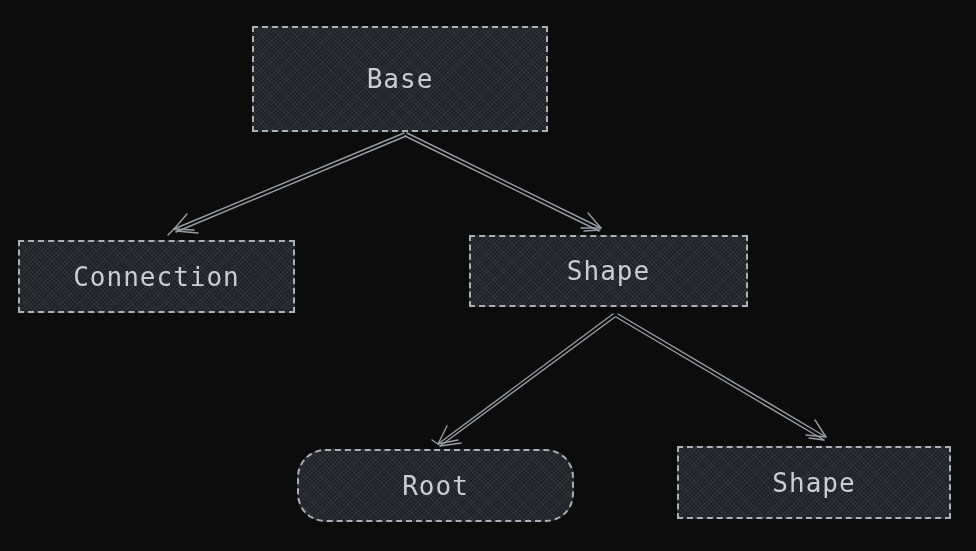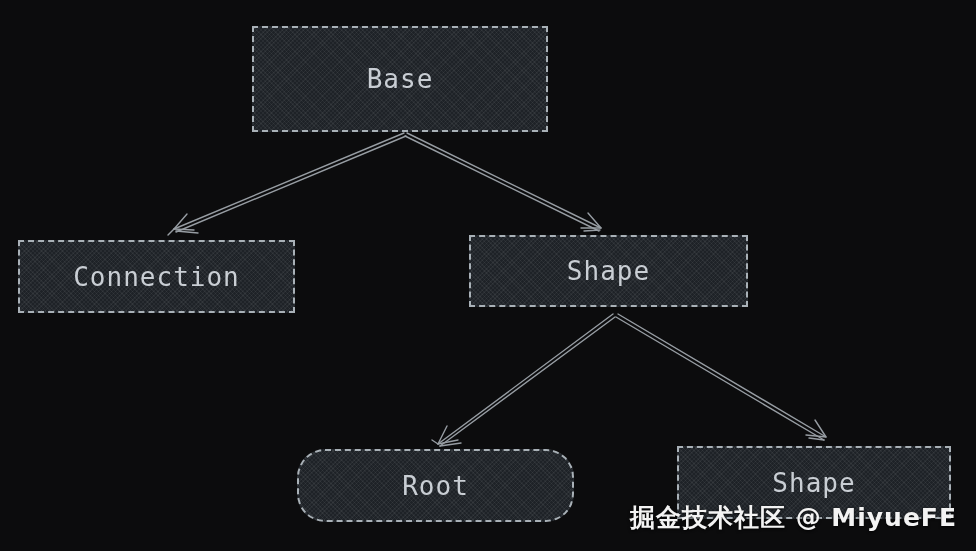--- a/index.html
+++ b/index.html
@@ -89,15 +89,14 @@
   </div>
 
   <div class="node node-root">
     <span>Root</span>
   </div>
 
   <div class="node node-label">
     <span>Shape</span>
   </div>
 
-  <div class="watermark">掘金技术社区 @ MiyueFE</div>
 
 </div>
 
 </body></html>

